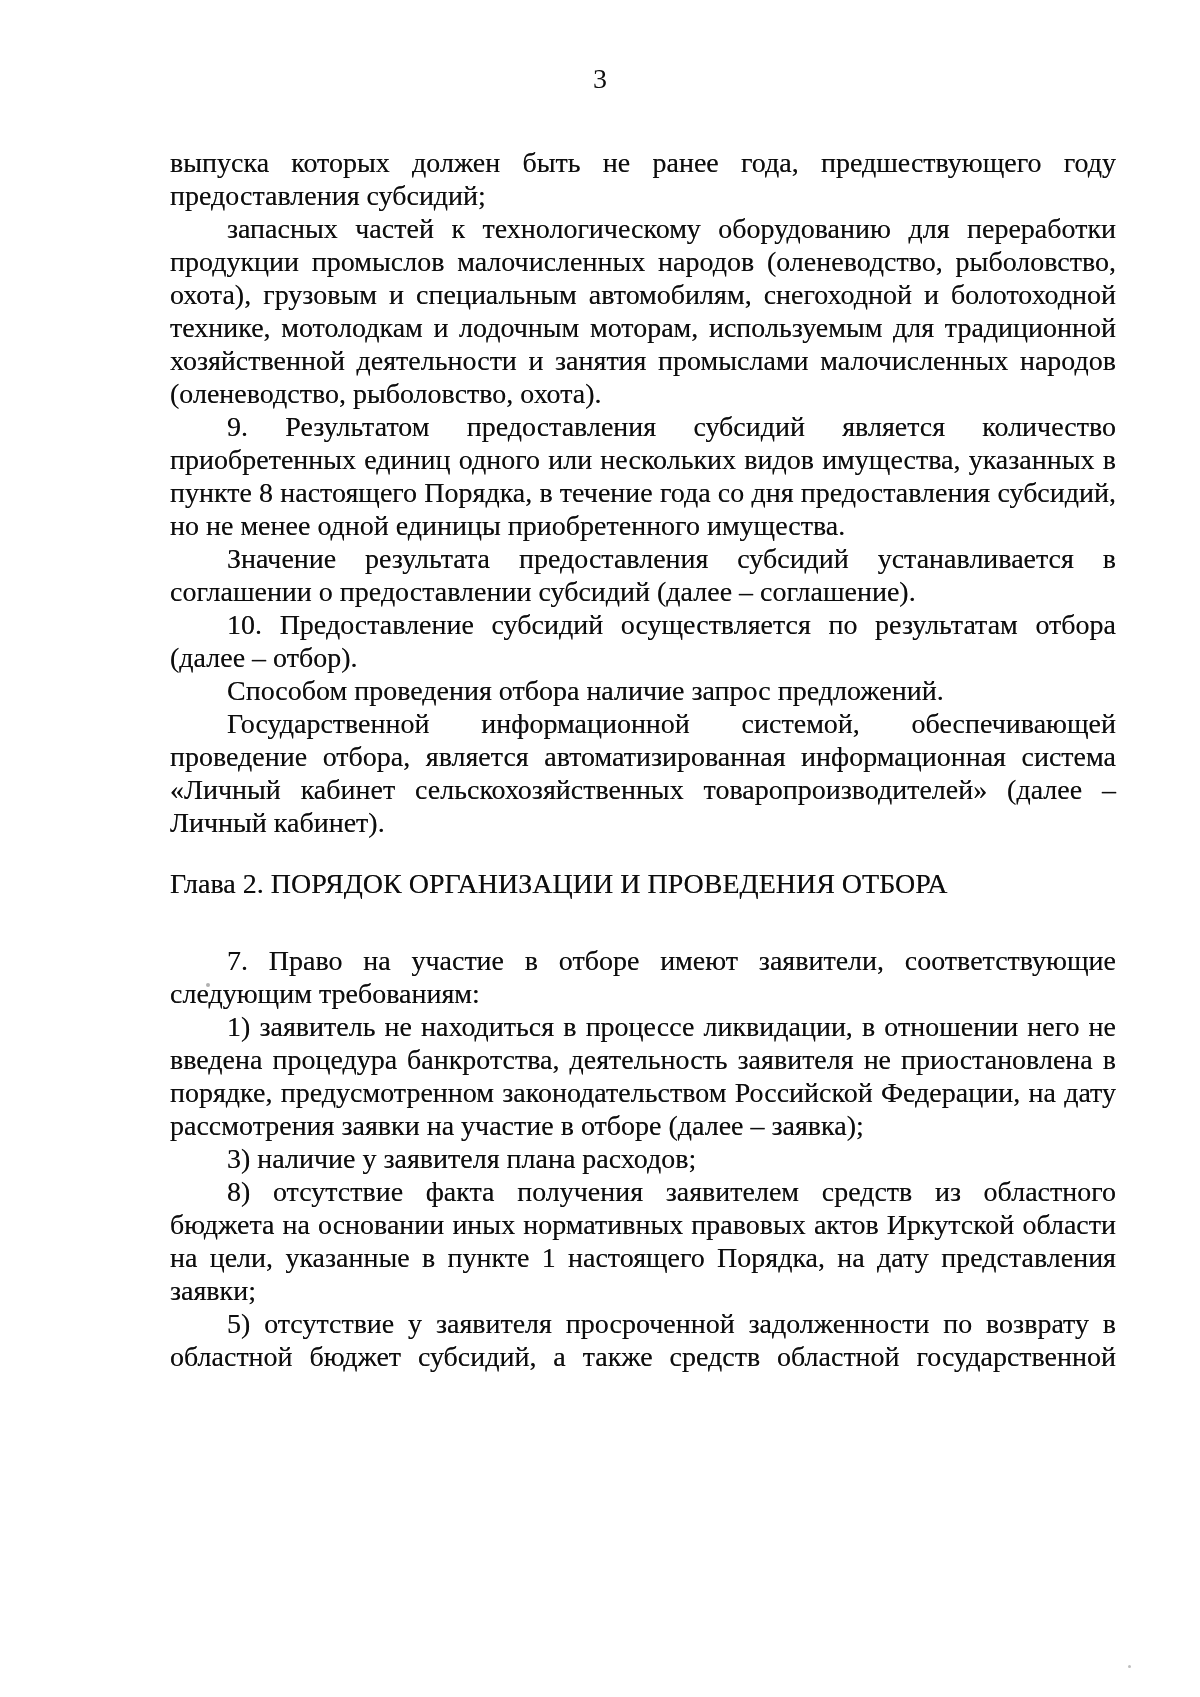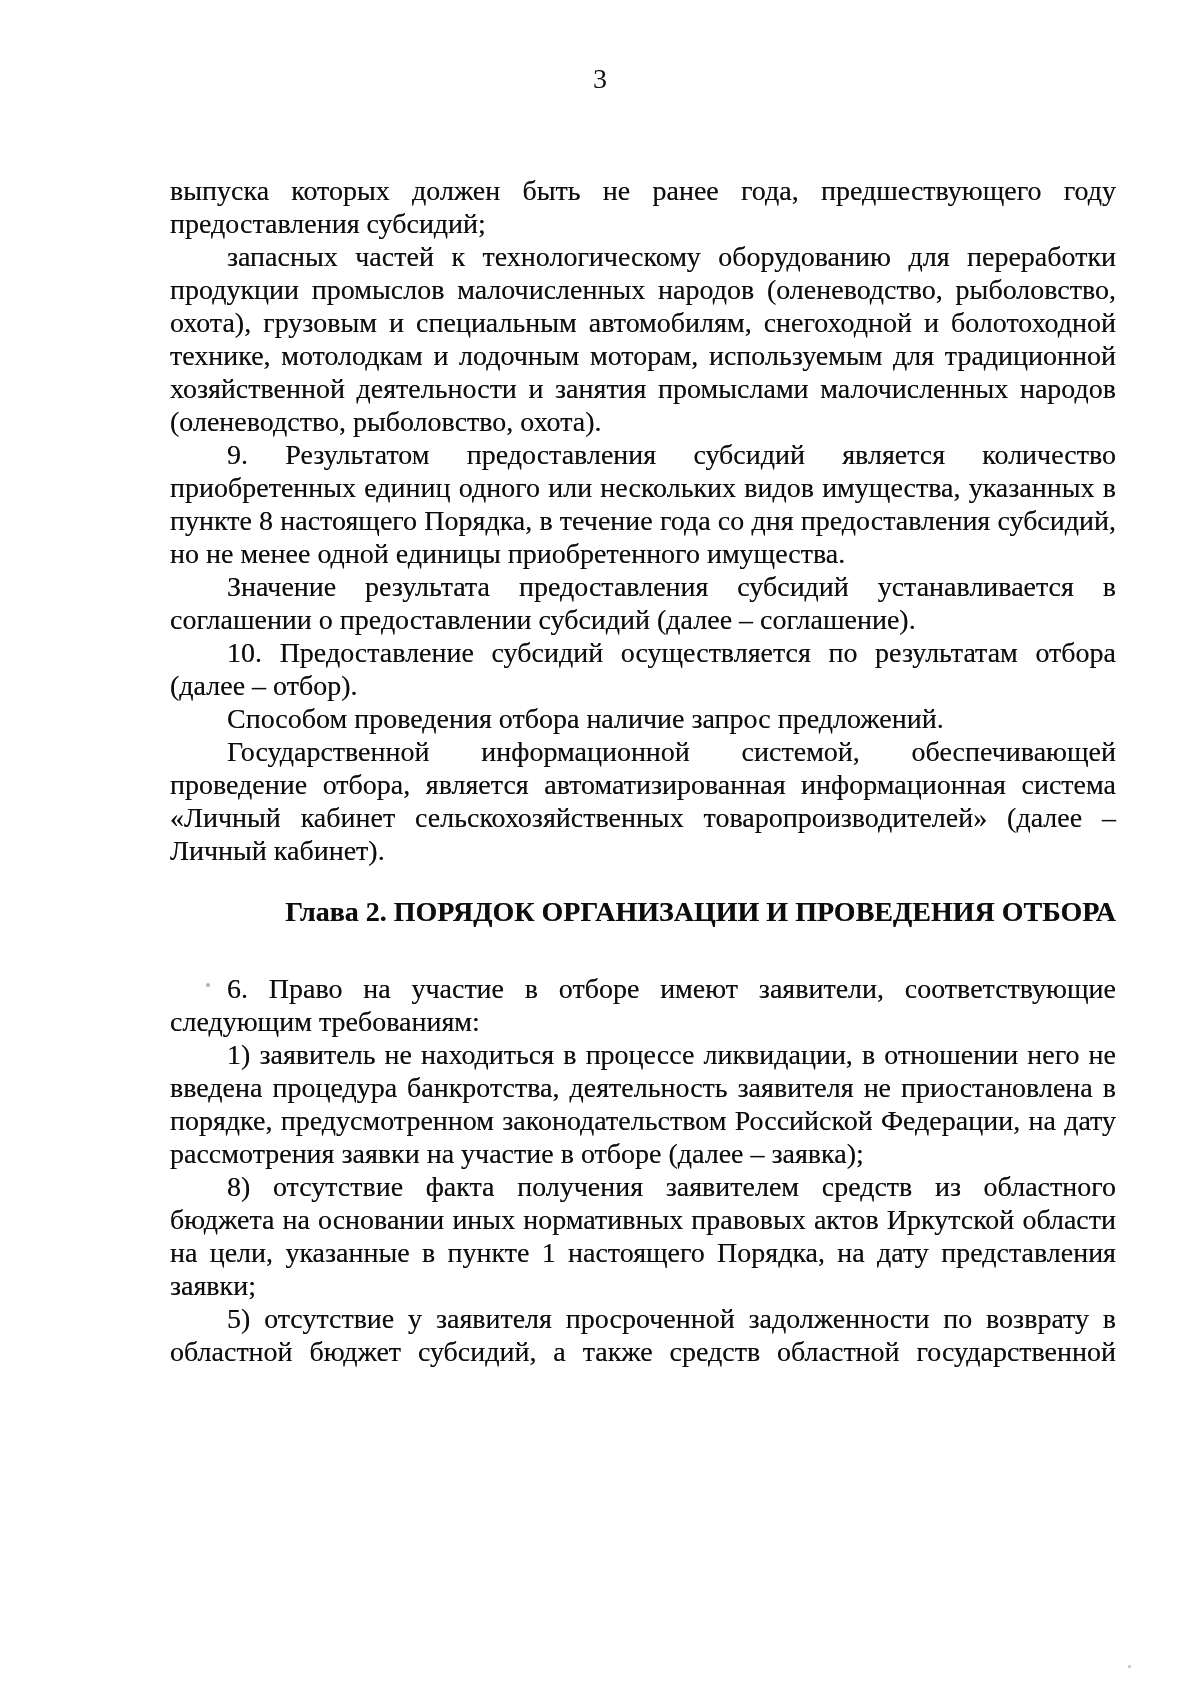--- a/index.html
+++ b/index.html
@@ -33,29 +33,28 @@
     line-height: 33px;
     text-align: justify;
     text-shadow: 0 0 0.6px rgba(0,0,0,0.55);
   }
   .para {
     margin: 0;
     text-indent: 57px;
   }
   .para.no-indent {
     text-indent: 0;
-    margin-top: 28px;
   }
   .para.justify-last {
     text-align-last: justify;
   }
   .chapter-heading {
     font-size: 28px;
-    font-weight: bold;
-    text-align: right;
+    font-weight: normal;
+    text-align: left;
     text-indent: 0;
     margin: 28px 0 44px 0;
     line-height: 33px;
   }
   .speck {
     position: absolute;
     border-radius: 50%;
     background: #6f6f6f;
   }
   .speck-1 { left: 206px; top: 983px; width: 4px; height: 4px; opacity: 0.55; }
@@ -68,20 +67,21 @@
 
 <div class="doc-body">
   <p class="para no-indent">выпуска которых должен быть не ранее года, предшествующего году предоставления субсидий;</p>
   <p class="para">запасных частей к технологическому оборудованию для переработки продукции промыслов малочисленных народов (оленеводство, рыболовство, охота), грузовым и специальным автомобилям, снегоходной и болотоходной технике, мотолодкам и лодочным моторам, используемым для традиционной хозяйственной деятельности и занятия промыслами малочисленных народов (оленеводство, рыболовство, охота).</p>
   <p class="para">9. Результатом предоставления субсидий является количество приобретенных единиц одного или нескольких видов имущества, указанных в пункте 8 настоящего Порядка, в течение года со дня предоставления субсидий, но не менее одной единицы приобретенного имущества.</p>
   <p class="para">Значение результата предоставления субсидий устанавливается в соглашении о предоставлении субсидий (далее – соглашение).</p>
   <p class="para">10. Предоставление субсидий осуществляется по результатам отбора (далее – отбор).</p>
   <p class="para">Способом проведения отбора наличие запрос предложений.</p>
   <p class="para">Государственной информационной системой, обеспечивающей проведение отбора, является автоматизированная информационная система «Личный кабинет сельскохозяйственных товаропроизводителей» (далее – Личный кабинет).</p>
   <h2 class="chapter-heading">Глава 2. ПОРЯДОК ОРГАНИЗАЦИИ И ПРОВЕДЕНИЯ ОТБОРА</h2>
-  <p class="para">6. Право на участие в отборе имеют заявители, соответствующие следующим требованиям:</p>
+  <p class="para">7. Право на участие в отборе имеют заявители, соответствующие следующим требованиям:</p>
   <p class="para">1) заявитель не находиться в процессе ликвидации, в отношении него не введена процедура банкротства, деятельность заявителя не приостановлена в порядке, предусмотренном законодательством Российской Федерации, на дату рассмотрения заявки на участие в отборе (далее – заявка);</p>
+  <p class="para">3) наличие у заявителя плана расходов;</p>
   <p class="para">8) отсутствие факта получения заявителем средств из областного бюджета на основании иных нормативных правовых актов Иркутской области на цели, указанные в пункте 1 настоящего Порядка, на дату представления заявки;</p>
   <p class="para justify-last">5) отсутствие у заявителя просроченной задолженности по возврату в областной бюджет субсидий, а также средств областной государственной</p>
 </div>
 
 <div class="speck speck-1"></div>
 <div class="speck speck-2"></div>
 
 </body></html>

